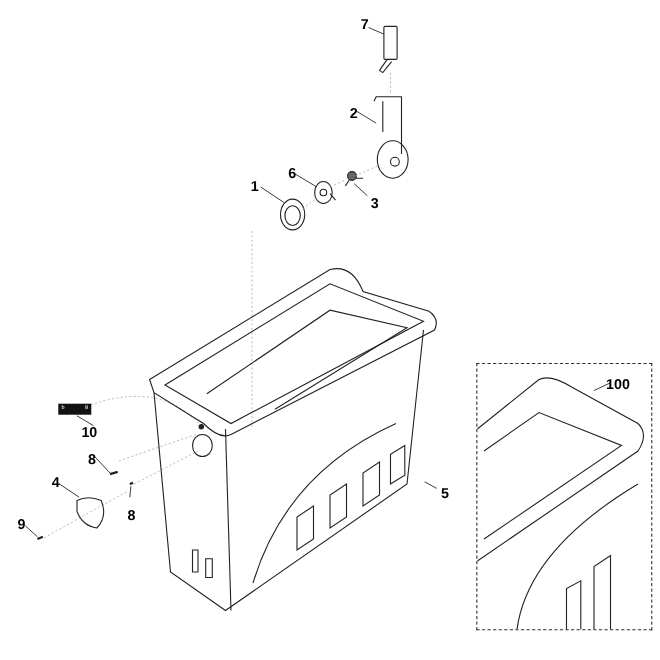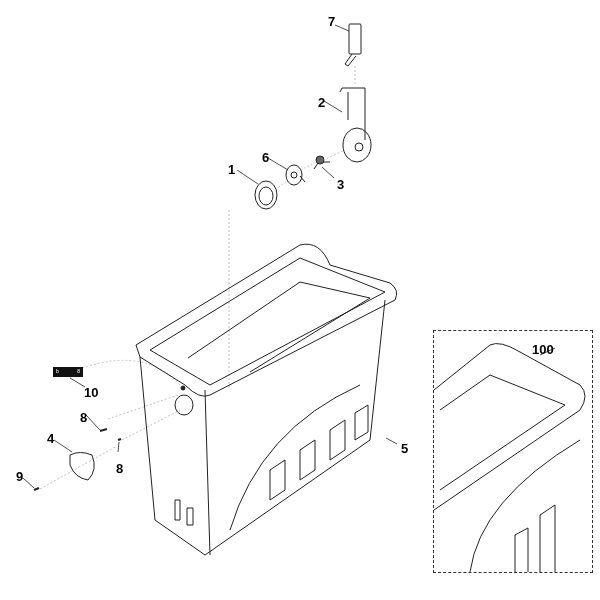--- a/index.html
+++ b/index.html
@@ -110,19 +110,19 @@
 <div class="label-plate">
   <span style="left:3px">b</span>
   <span style="right:3px">8</span>
 </div>
 
 <div class="callout" style="left:328px;top:15px">7</div>
 <div class="callout" style="left:318px;top:96px">2</div>
 <div class="callout" style="left:262px;top:151px">6</div>
 <div class="callout" style="left:228px;top:163px">1</div>
 <div class="callout" style="left:337px;top:178px">3</div>
-<div class="callout" style="left:84px;top:386px">10</div>
+<div class="callout" style="left:74px;top:386px">10</div>
 <div class="callout" style="left:80px;top:411px">8</div>
 <div class="callout" style="left:47px;top:432px">4</div>
 <div class="callout" style="left:401px;top:442px">5</div>
 <div class="callout" style="left:116px;top:462px">8</div>
 <div class="callout" style="left:16px;top:470px">9</div>
-<div class="callout" style="left:532px;top:343px">100</div>
+<div class="callout" style="left:551px;top:343px">100</div>
 
 </body></html>

